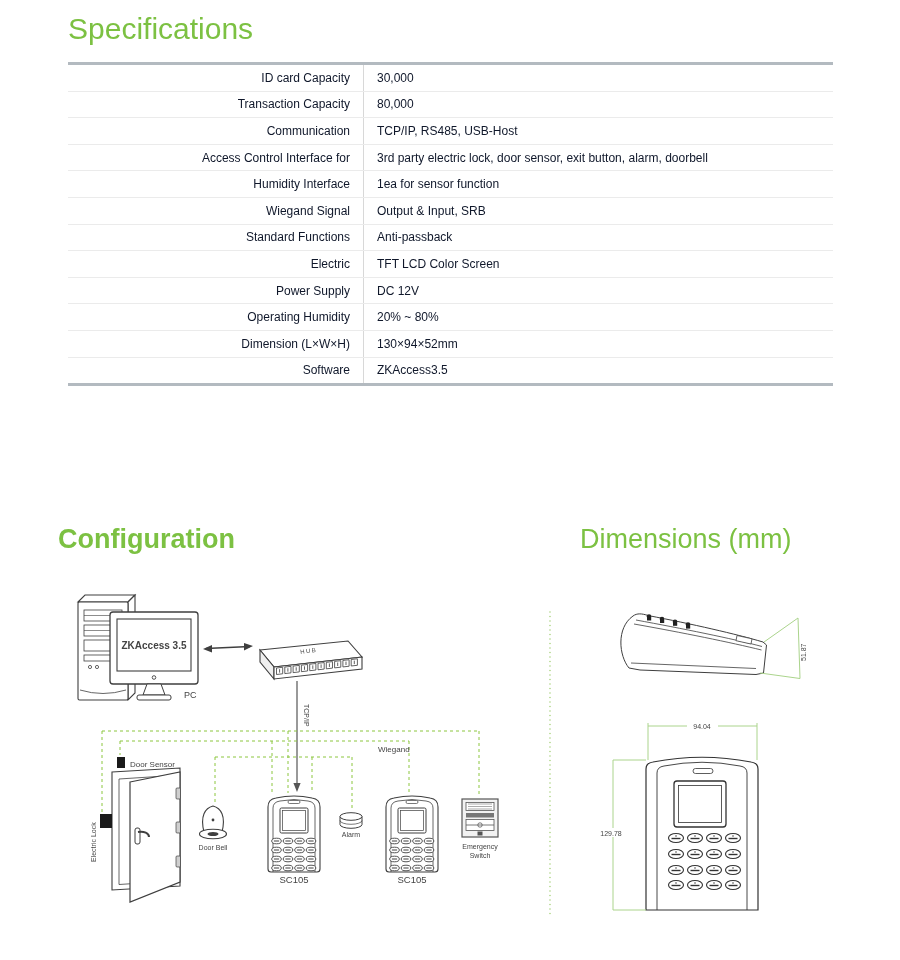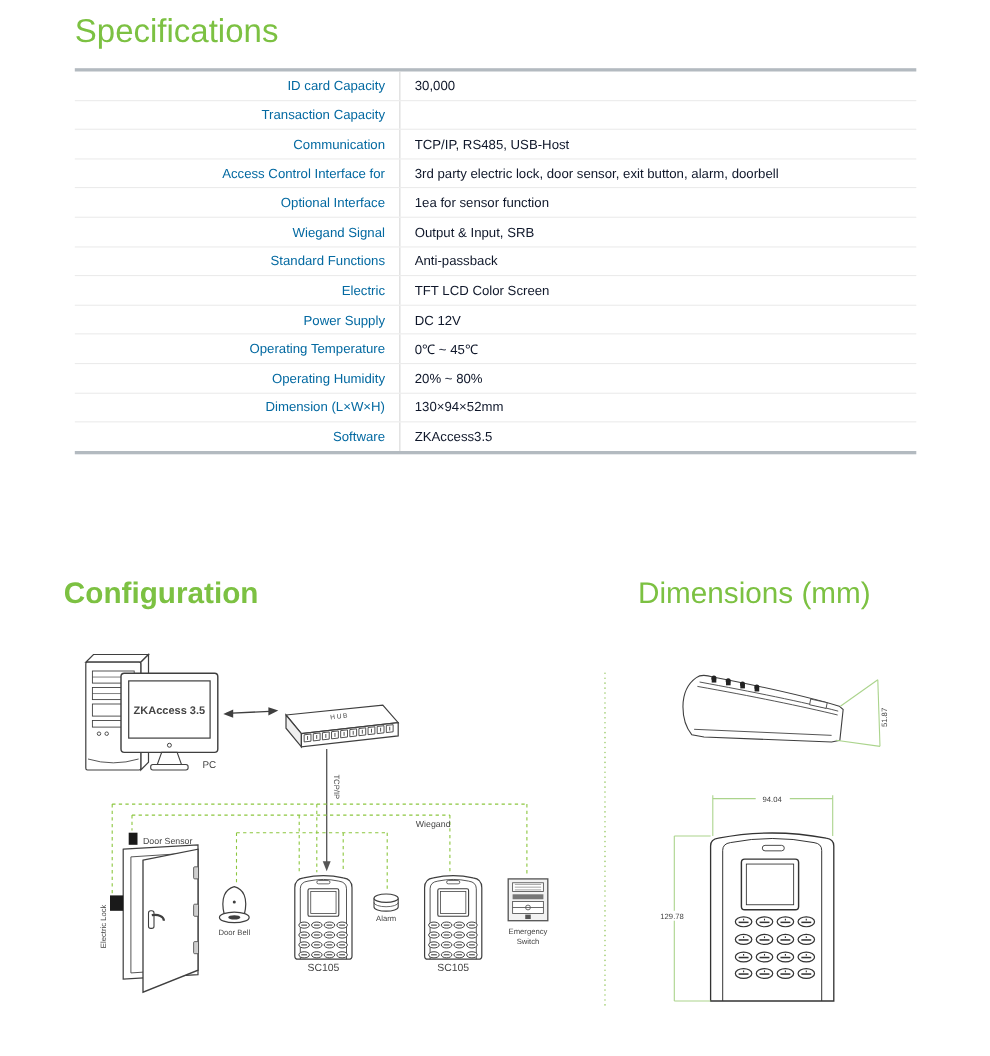--- a/index.html
+++ b/index.html
@@ -6,72 +6,69 @@
   .page{position:relative;width:900px;height:960px;background:#fff;overflow:hidden;
         font-family:"Liberation Sans", sans-serif;}
   .h1{position:absolute;color:#7cc142;font-weight:300;letter-spacing:0;}
   #specs-title{left:68px;top:12px;font-size:30px;}
   #config-title{left:58px;top:524px;font-size:27px;font-weight:bold;}
   #dims-title{left:580px;top:524px;font-size:27px;}
   .spec-table{position:absolute;left:68px;top:62px;width:765px;
               border-top:3px solid #b3bac0;border-bottom:3px solid #b3bac0;}
   .spec-row{display:flex;align-items:center;height:25.6px;border-bottom:1px solid #ebebeb;}
   .spec-row:last-child{border-bottom:none;}
-  .spec-label{width:282px;text-align:right;padding-right:13px;color:#0369a1;font-size:12px;
+  .spec-label{width:282px;text-align:right;padding-right:13px;color:#0f172a;font-size:12px;
               border-right:1px solid #d8d8d8;height:100%;display:flex;align-items:center;justify-content:flex-end;}
   .spec-value{flex:1;padding-left:13px;color:#0f172a;font-size:12px;}
   svg{position:absolute;left:0;top:560px;font-family:"Liberation Sans", sans-serif;}
   svg text{fill:#444;}
 </style>
 </head>
 <body>
 
 <div class="page">
 
   <div class="h1" id="specs-title">Specifications</div>
 
   <div class="spec-table">
     <div class="spec-row">
         <div class="spec-label">ID card Capacity</div>
         <div class="spec-value">30,000</div>
       </div>
     <div class="spec-row">
         <div class="spec-label">Transaction Capacity</div>
+        <div class="spec-value">80,000</div>
       </div>
     <div class="spec-row">
         <div class="spec-label">Communication</div>
         <div class="spec-value">TCP/IP, RS485, USB-Host</div>
       </div>
     <div class="spec-row">
         <div class="spec-label">Access Control Interface for</div>
         <div class="spec-value">3rd party electric lock, door sensor, exit button, alarm, doorbell</div>
       </div>
     <div class="spec-row">
-        <div class="spec-label">Optional Interface</div>
+        <div class="spec-label">Humidity Interface</div>
         <div class="spec-value">1ea for sensor function</div>
       </div>
     <div class="spec-row">
         <div class="spec-label">Wiegand Signal</div>
         <div class="spec-value">Output &amp; Input, SRB</div>
       </div>
     <div class="spec-row">
         <div class="spec-label">Standard Functions</div>
         <div class="spec-value">Anti-passback</div>
       </div>
     <div class="spec-row">
         <div class="spec-label">Electric</div>
         <div class="spec-value">TFT LCD Color Screen</div>
       </div>
     <div class="spec-row">
         <div class="spec-label">Power Supply</div>
         <div class="spec-value">DC 12V</div>
-      </div>
-    <div class="spec-row">
-        <div class="spec-label">Operating Temperature</div>
-        <div class="spec-value">0℃ ~ 45℃</div>
       </div>
     <div class="spec-row">
         <div class="spec-label">Operating Humidity</div>
         <div class="spec-value">20% ~ 80%</div>
       </div>
     <div class="spec-row">
         <div class="spec-label">Dimension (L×W×H)</div>
         <div class="spec-value">130×94×52mm</div>
       </div>
     <div class="spec-row">

